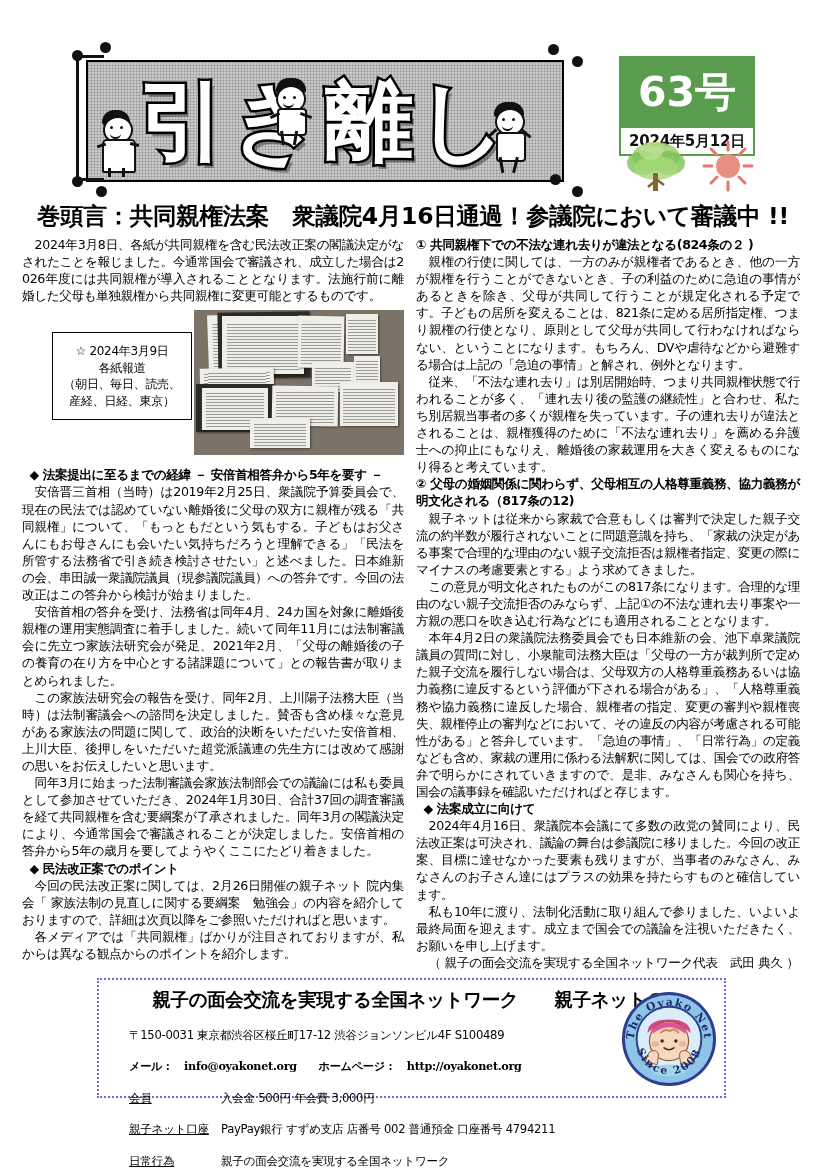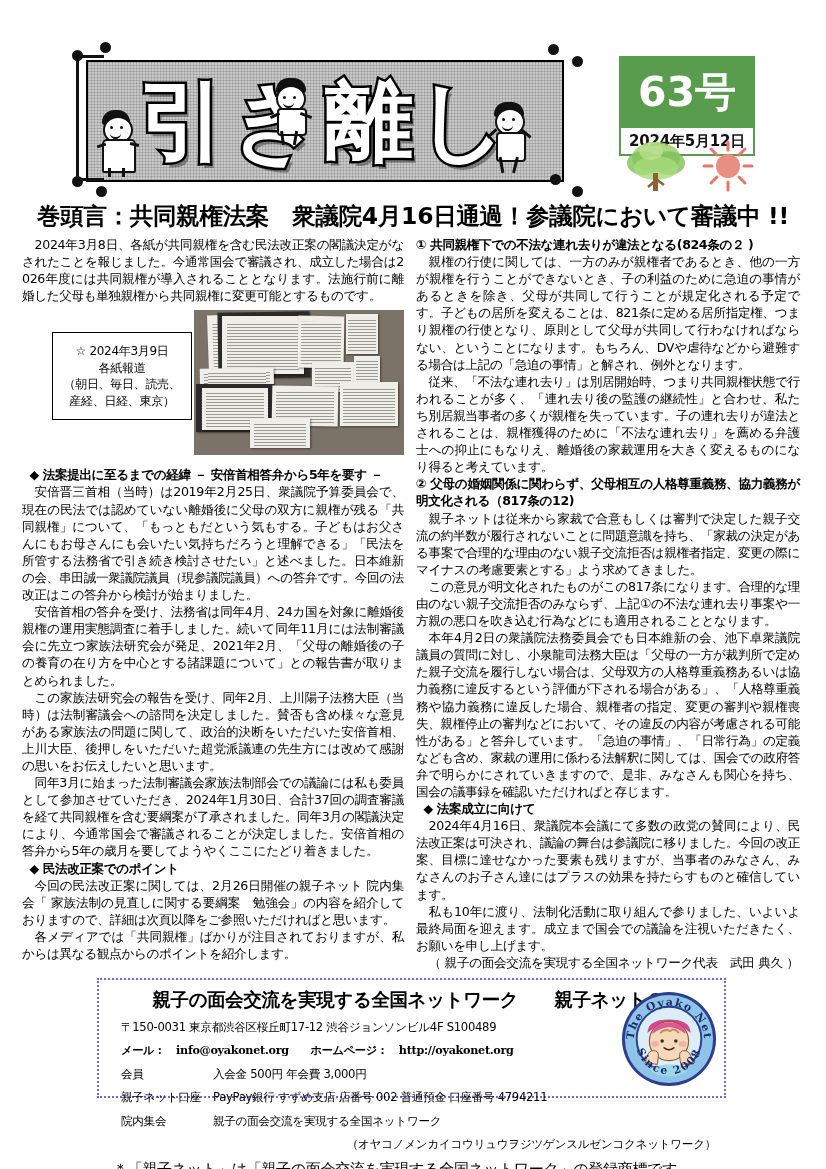--- a/index.html
+++ b/index.html
@@ -272,21 +272,21 @@
     margin: 7px 0 0 0;
     text-align: center;
     font-family: "DejaVu Sans", sans-serif;
     font-weight: 700;
     font-size: 18.5px;
     letter-spacing: -0.4px;
     padding-right: 6px;
     white-space: nowrap;
   }
   .footer-line {
-    margin: 8px;
+    margin: 16px;
     padding-left: 14px;
     font-family: "DejaVu Sans", sans-serif;
     font-size: 11.6px;
     line-height: 15.4px;
     letter-spacing: -0.3px;
     white-space: nowrap;
   }
   .footer-line.serifish {
     font-family: "DejaVu Serif", serif;
     font-weight: 700;
@@ -294,21 +294,21 @@
   }
   .footer-line.center-ish { padding-left: 132px; text-align: right; }
   #footer-trademark {
     margin: 5px 0 0 0;
     padding-left: 14px;
     font-family: "DejaVu Sans", sans-serif;
     font-size: 15px;
     letter-spacing: -0.3px;
     white-space: nowrap;
   }
-  .fl-label { display: inline-block; width: 92px; }
+  .fl-label { display: inline-block; width: 92px; text-decoration: underline; }
 
   
   #footer-logo {
     position: absolute;
     right: 6px; top: 10px;
     width: 98px; height: 98px;
   }
 </style>
 </head>
 <body>
@@ -474,21 +474,21 @@
   <p class="footer-line">〒150-0031 東京都渋谷区桜丘町17-12 渋谷ジョンソンビル4F  S100489</p>
   <p class="footer-line serifish">メール : 　info@oyakonet.org　　ホームページ : 　http://oyakonet.org</p>
 
   <p class="footer-line">
     <span class="fl-label">会員</span><span>入会金 500円  年会費 3,000円</span>
   </p>
   <p class="footer-line">
     <span class="fl-label">親子ネット口座</span><span>PayPay銀行 すずめ支店  店番号 002  普通預金  口座番号 4794211</span>
   </p>
   <p class="footer-line">
-    <span class="fl-label">院内集会</span><span>親子の面会交流を実現する全国ネットワーク</span>
+    <span class="fl-label">日常行為</span><span>親子の面会交流を実現する全国ネットワーク</span>
   </p>
   <p class="footer-line center-ish">（オヤコノメンカイコウリュウヲジツゲンスルゼンコクネットワーク）</p>
 
   <p id="footer-trademark">＊「親子ネット」は「親子の面会交流を実現する全国ネットワーク」の登録商標です</p>
 
   <svg id="footer-logo" viewBox="0 0 100 100">
     <defs>
       <path id="arcTop" d="M 14,52 A 36,36 0 0 1 86,52" fill="none"></path>
       <path id="arcBot" d="M 16,52 A 34,34 0 0 0 84,52" fill="none"></path>
     </defs>

